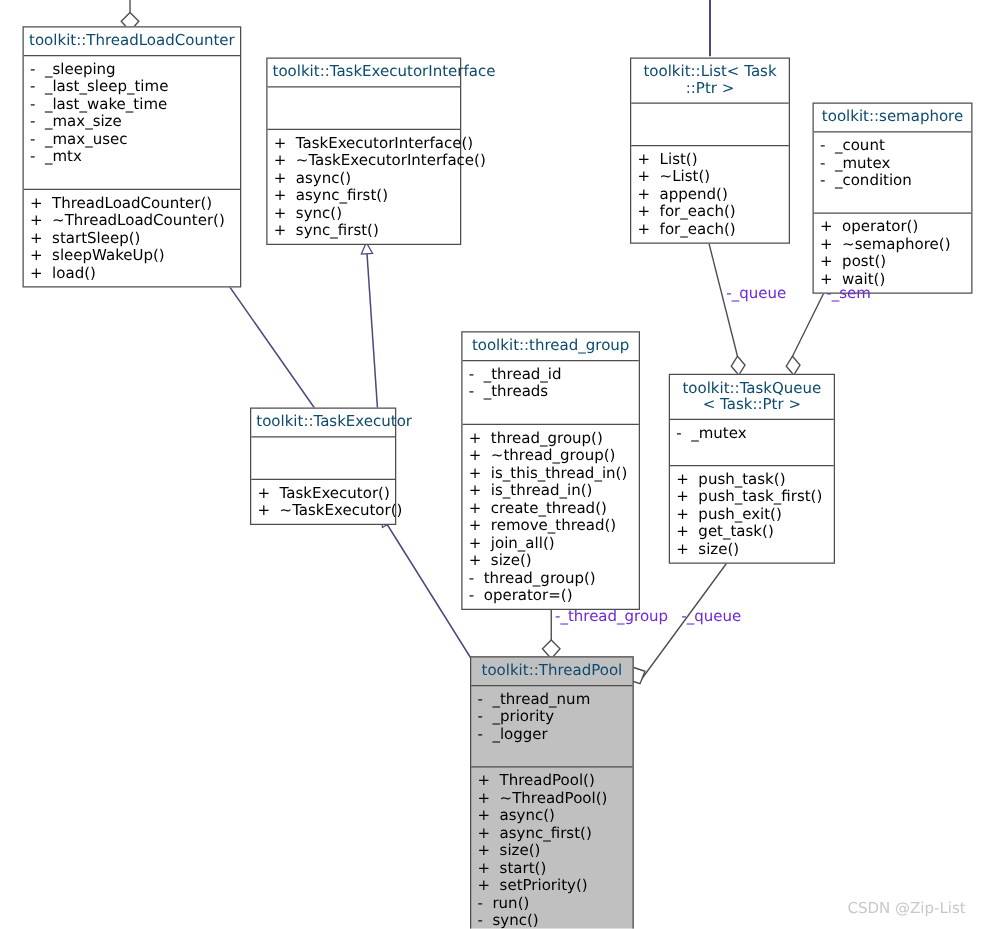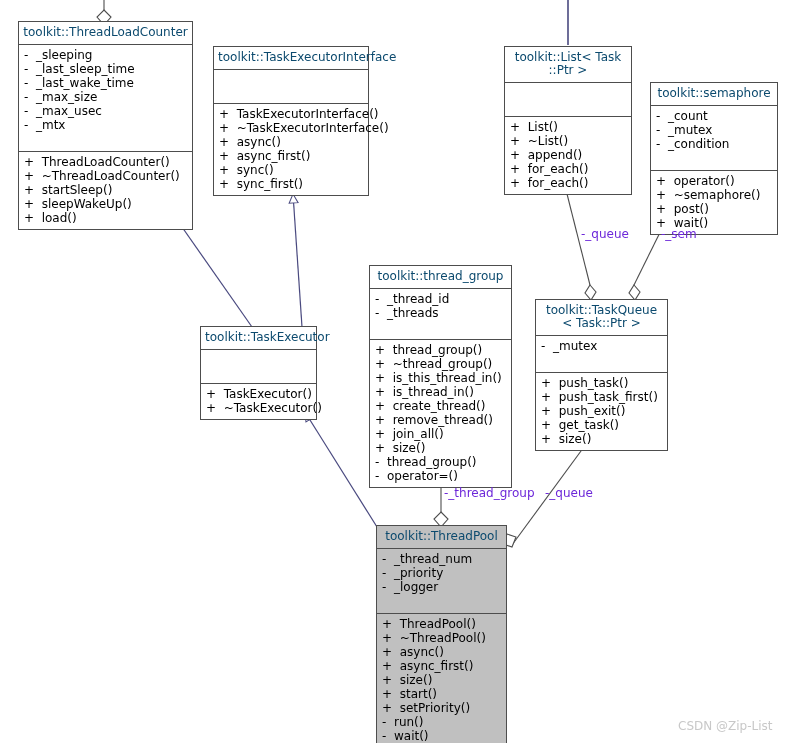--- a/index.html
+++ b/index.html
@@ -241,21 +241,21 @@
     </div>
     <div class="cls-ops">
       <div class="member">+  ThreadPool()</div>
       <div class="member">+  ~ThreadPool()</div>
       <div class="member">+  async()</div>
       <div class="member">+  async_first()</div>
       <div class="member">+  size()</div>
       <div class="member">+  start()</div>
       <div class="member">+  setPriority()</div>
       <div class="member">-  run()</div>
-      <div class="member">-  wait()</div>
+      <div class="member">-  sync()</div>
       <div class="member">-  shutdown()</div>
     </div>
   </div>
 
   <div class="edge-label" style="left:581px; top:227px;">-_queue</div>
 
   <div class="edge-label" style="left:661px; top:227px;">-_sem</div>
 
   <div class="edge-label" style="left:444px; top:486px;">-_thread_group</div>
 

